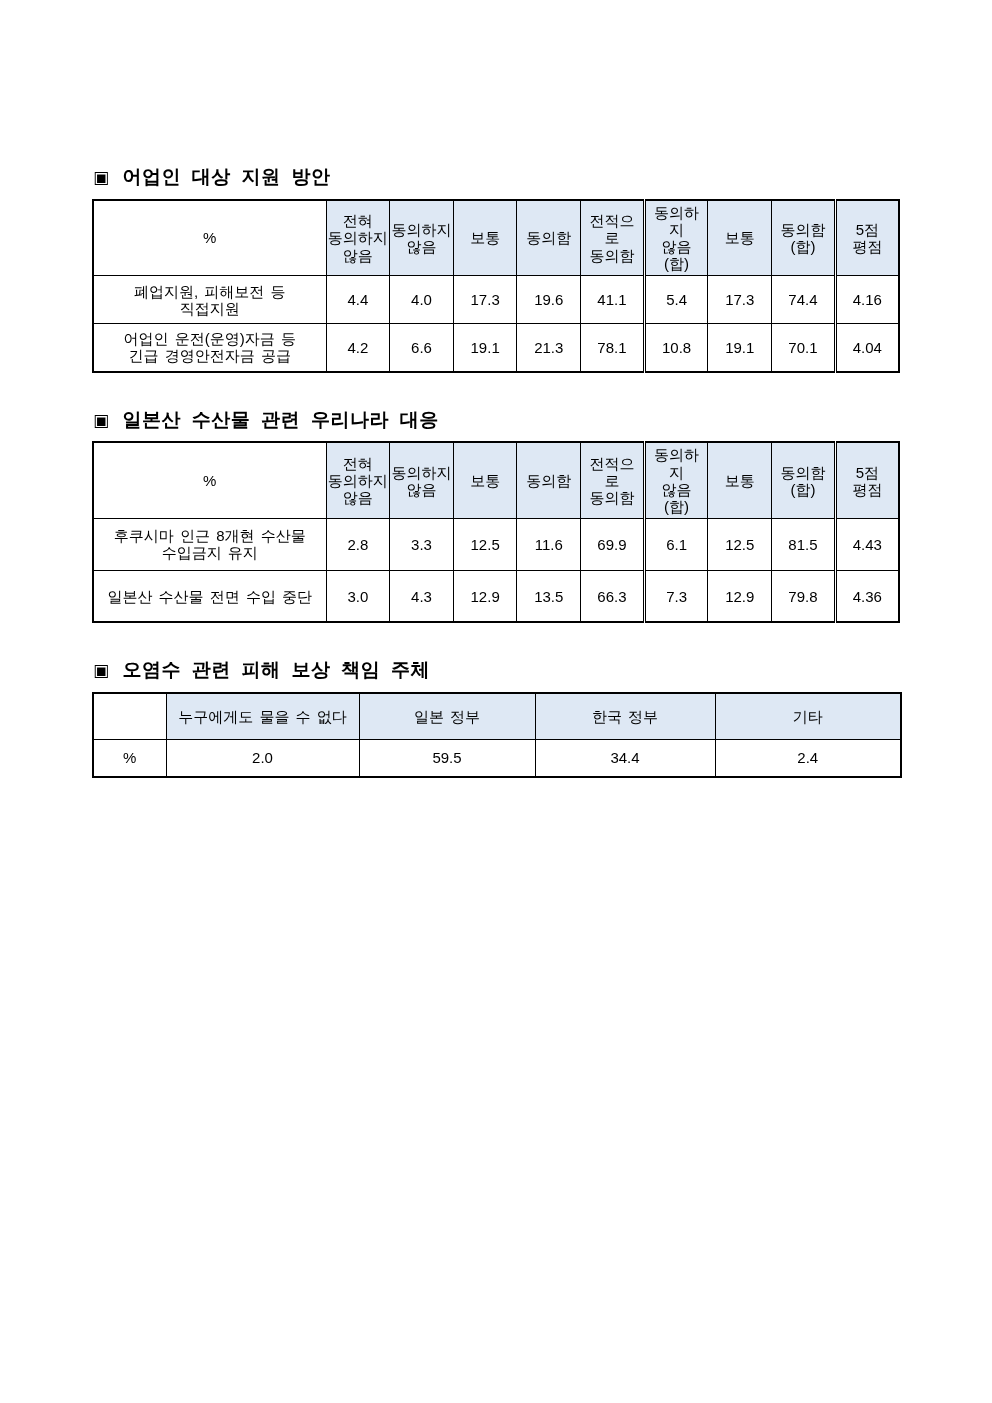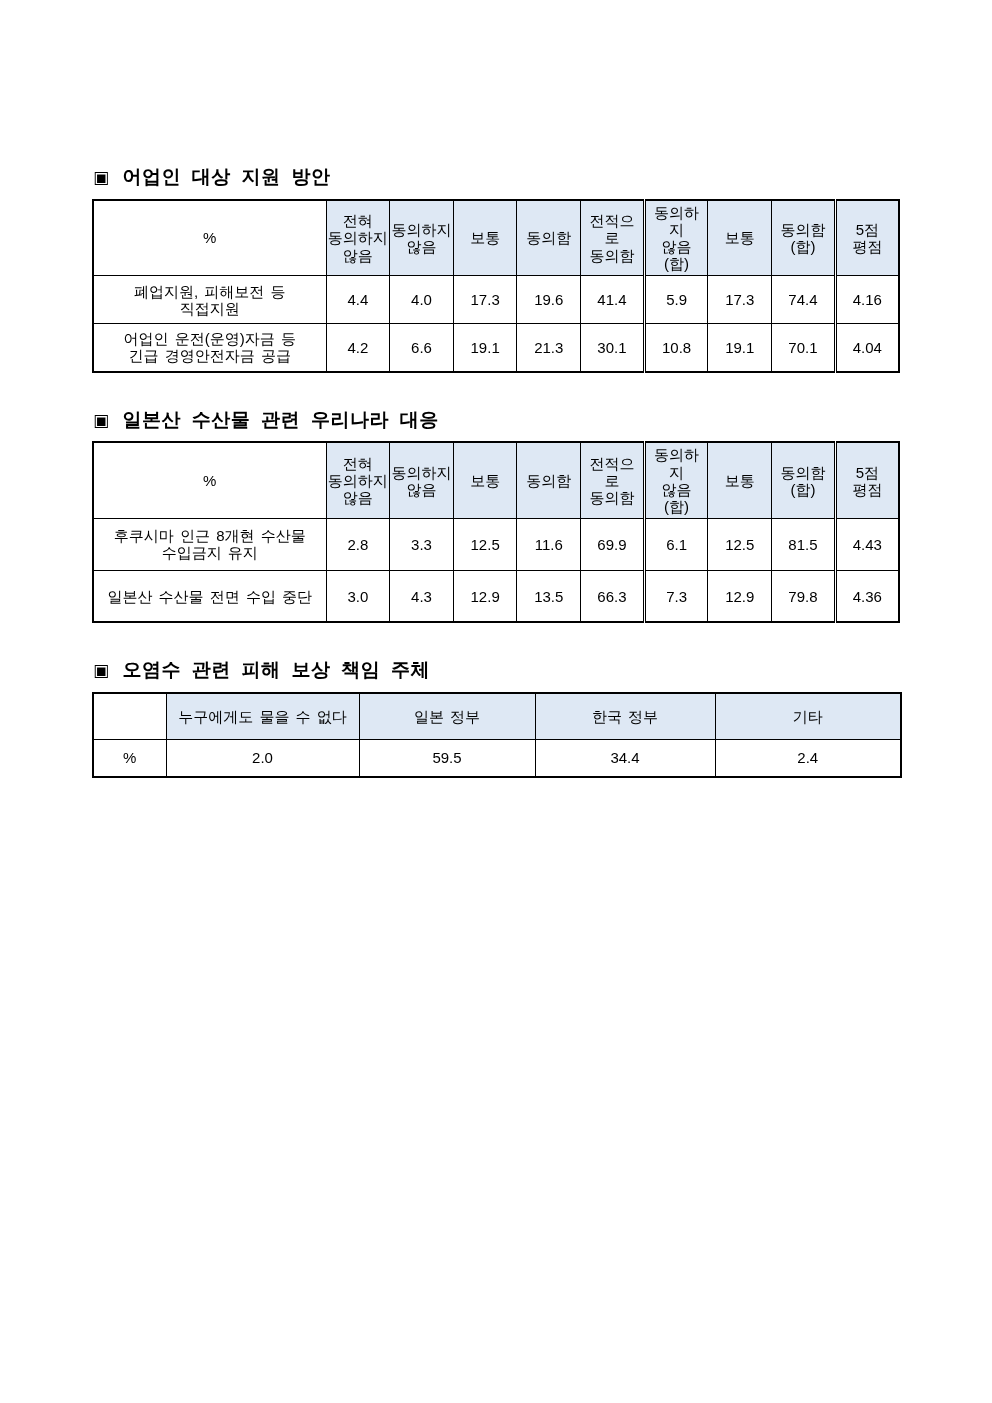--- a/index.html
+++ b/index.html
@@ -102,34 +102,34 @@
           <td class="dsep">5점
 평점</td>
         </tr>
         <tr class="datarow">
           <td>폐업지원, 피해보전 등
 직접지원</td>
           <td>4.4</td>
           <td>4.0</td>
           <td>17.3</td>
           <td>19.6</td>
-          <td>41.4</td>
-          <td class="dsep">5.9</td>
+          <td>41.1</td>
+          <td class="dsep">5.4</td>
           <td>17.3</td>
           <td>74.4</td>
           <td class="dsep">4.16</td>
         </tr>
         <tr class="datarow">
           <td>어업인 운전(운영)자금 등
 긴급 경영안전자금 공급</td>
           <td>4.2</td>
           <td>6.6</td>
           <td>19.1</td>
           <td>21.3</td>
-          <td>30.1</td>
+          <td>78.1</td>
           <td class="dsep">10.8</td>
           <td>19.1</td>
           <td>70.1</td>
           <td class="dsep">4.04</td>
         </tr>
       </tbody>
         </table>
     </div>
 
     <div class="section">

